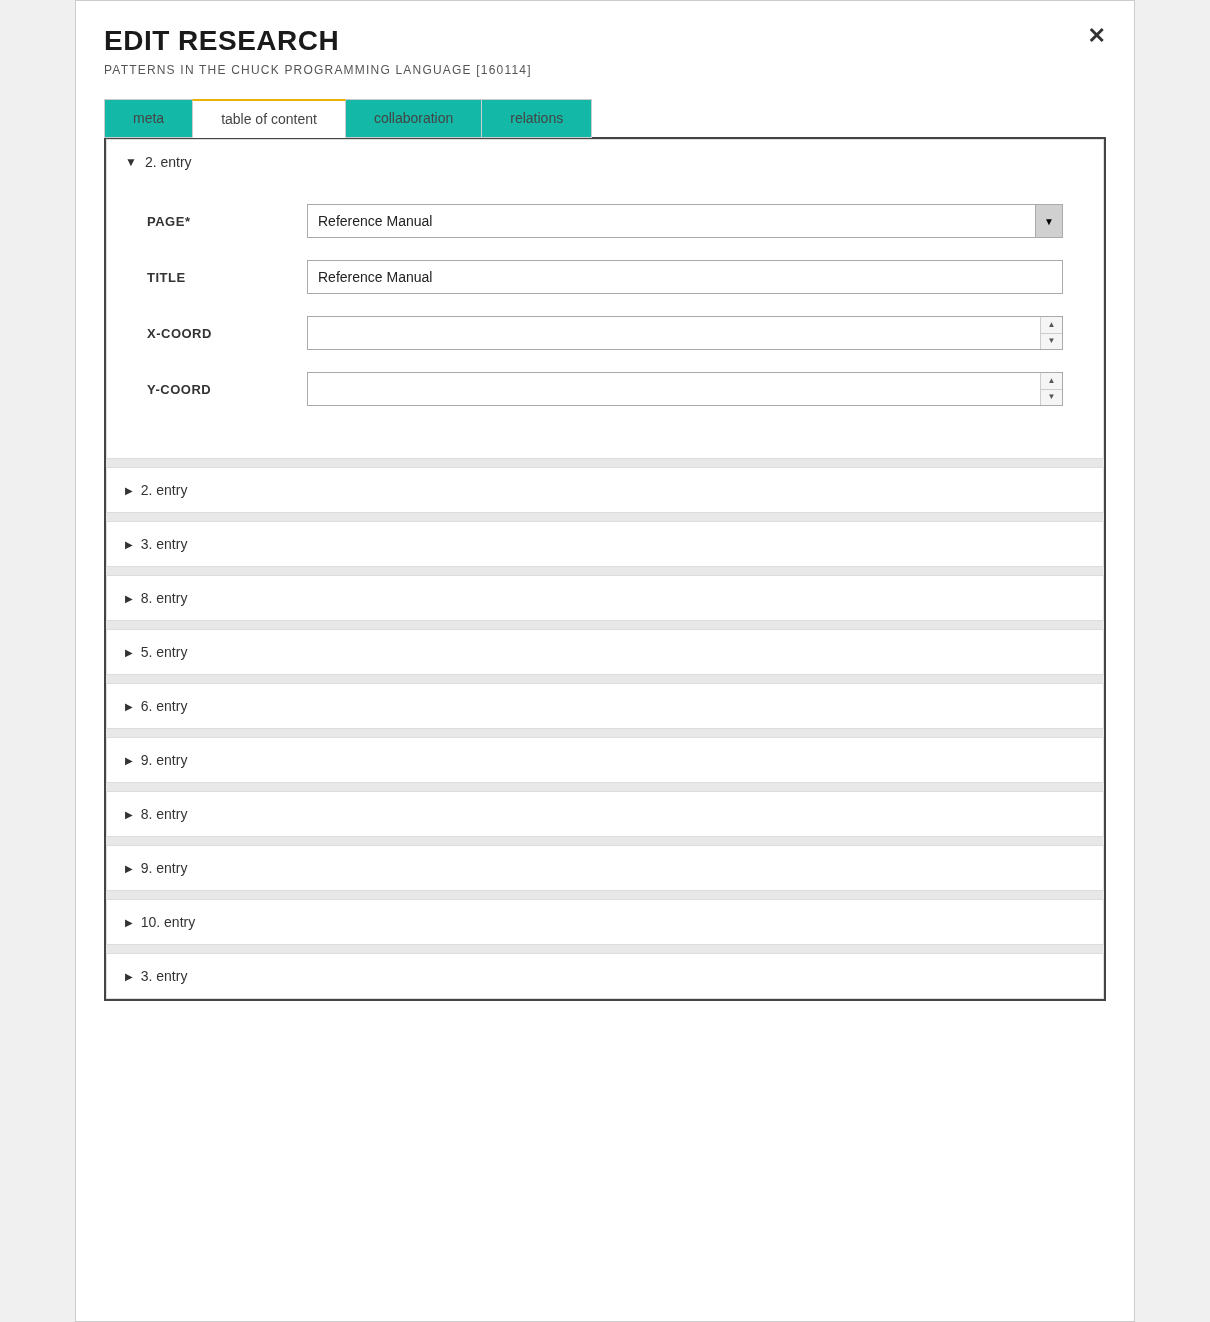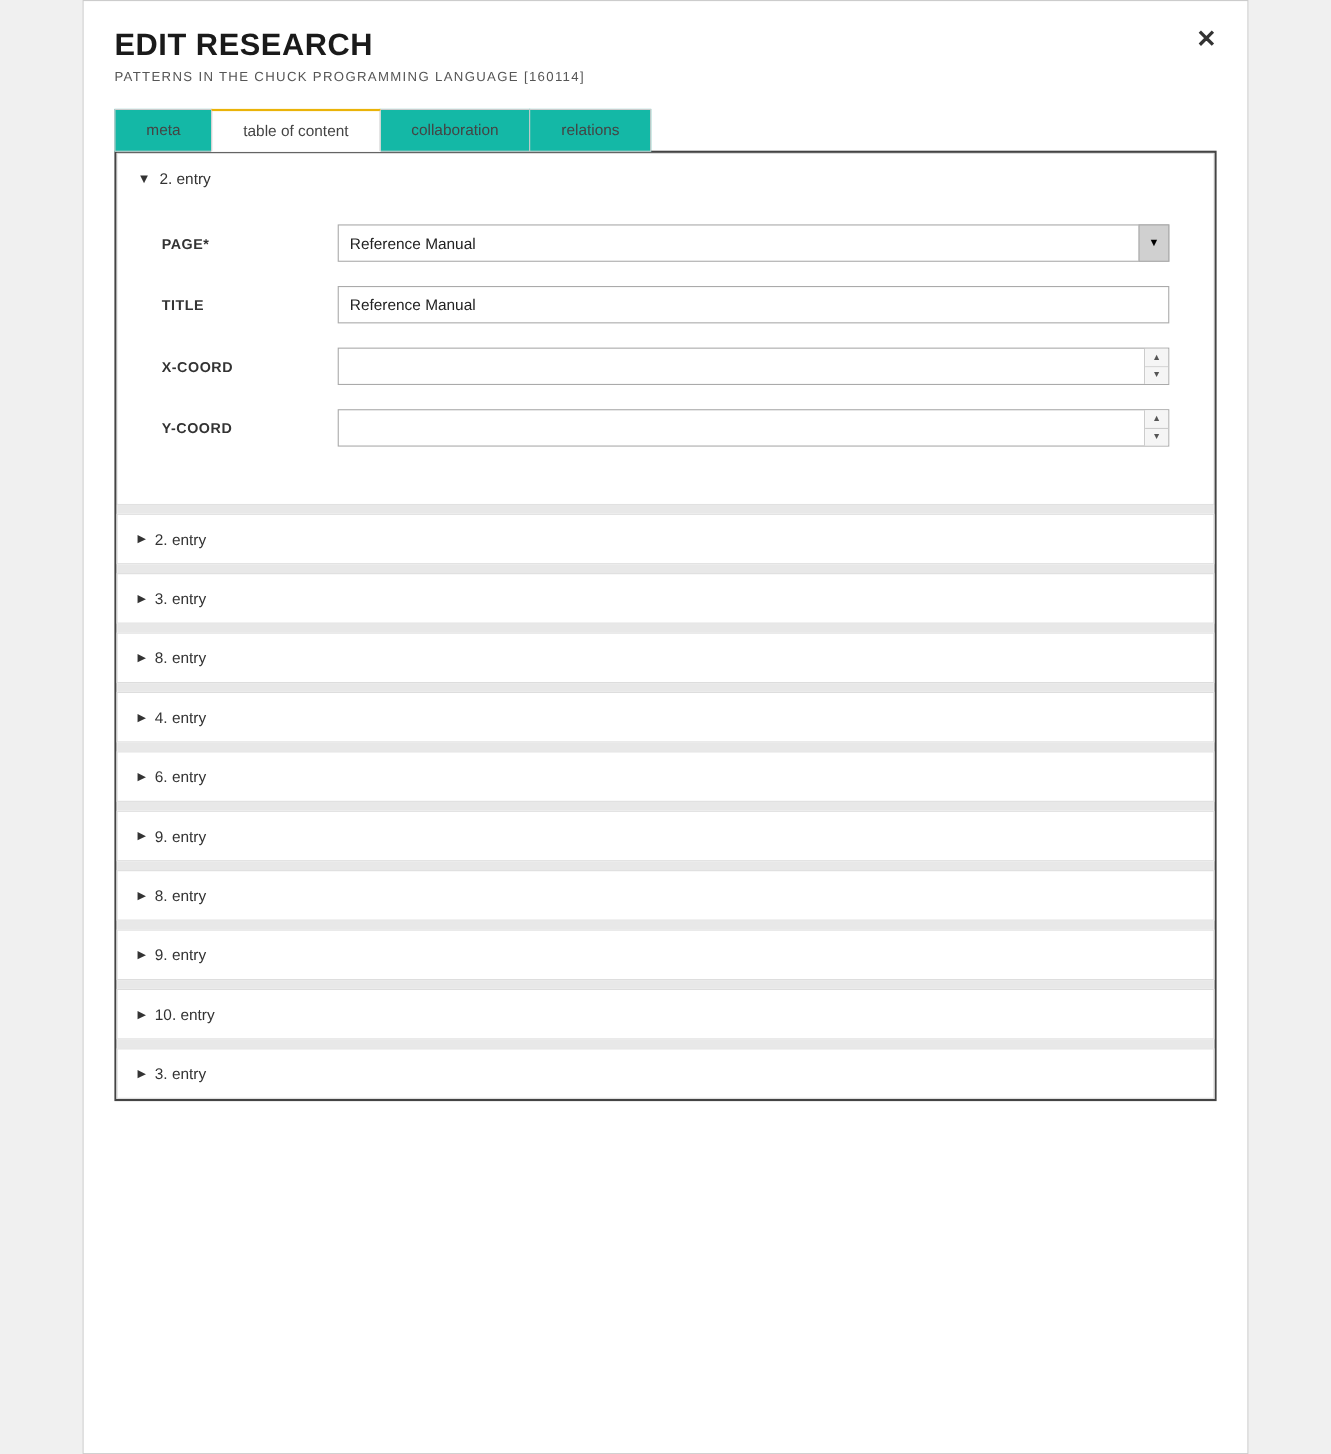--- a/index.html
+++ b/index.html
@@ -343,21 +343,21 @@
           <span>3. entry</span>
         </div>
         <div class="entry-divider"></div>
         <div class="collapsed-entry">
           <span class="chevron">▶</span>
           <span>8. entry</span>
         </div>
         <div class="entry-divider"></div>
         <div class="collapsed-entry">
           <span class="chevron">▶</span>
-          <span>4. entry</span>
+          <span>5. entry</span>
         </div>
         <div class="entry-divider"></div>
         <div class="collapsed-entry">
           <span class="chevron">▶</span>
           <span>6. entry</span>
         </div>
         <div class="entry-divider"></div>
         <div class="collapsed-entry">
           <span class="chevron">▶</span>
           <span>9. entry</span>

